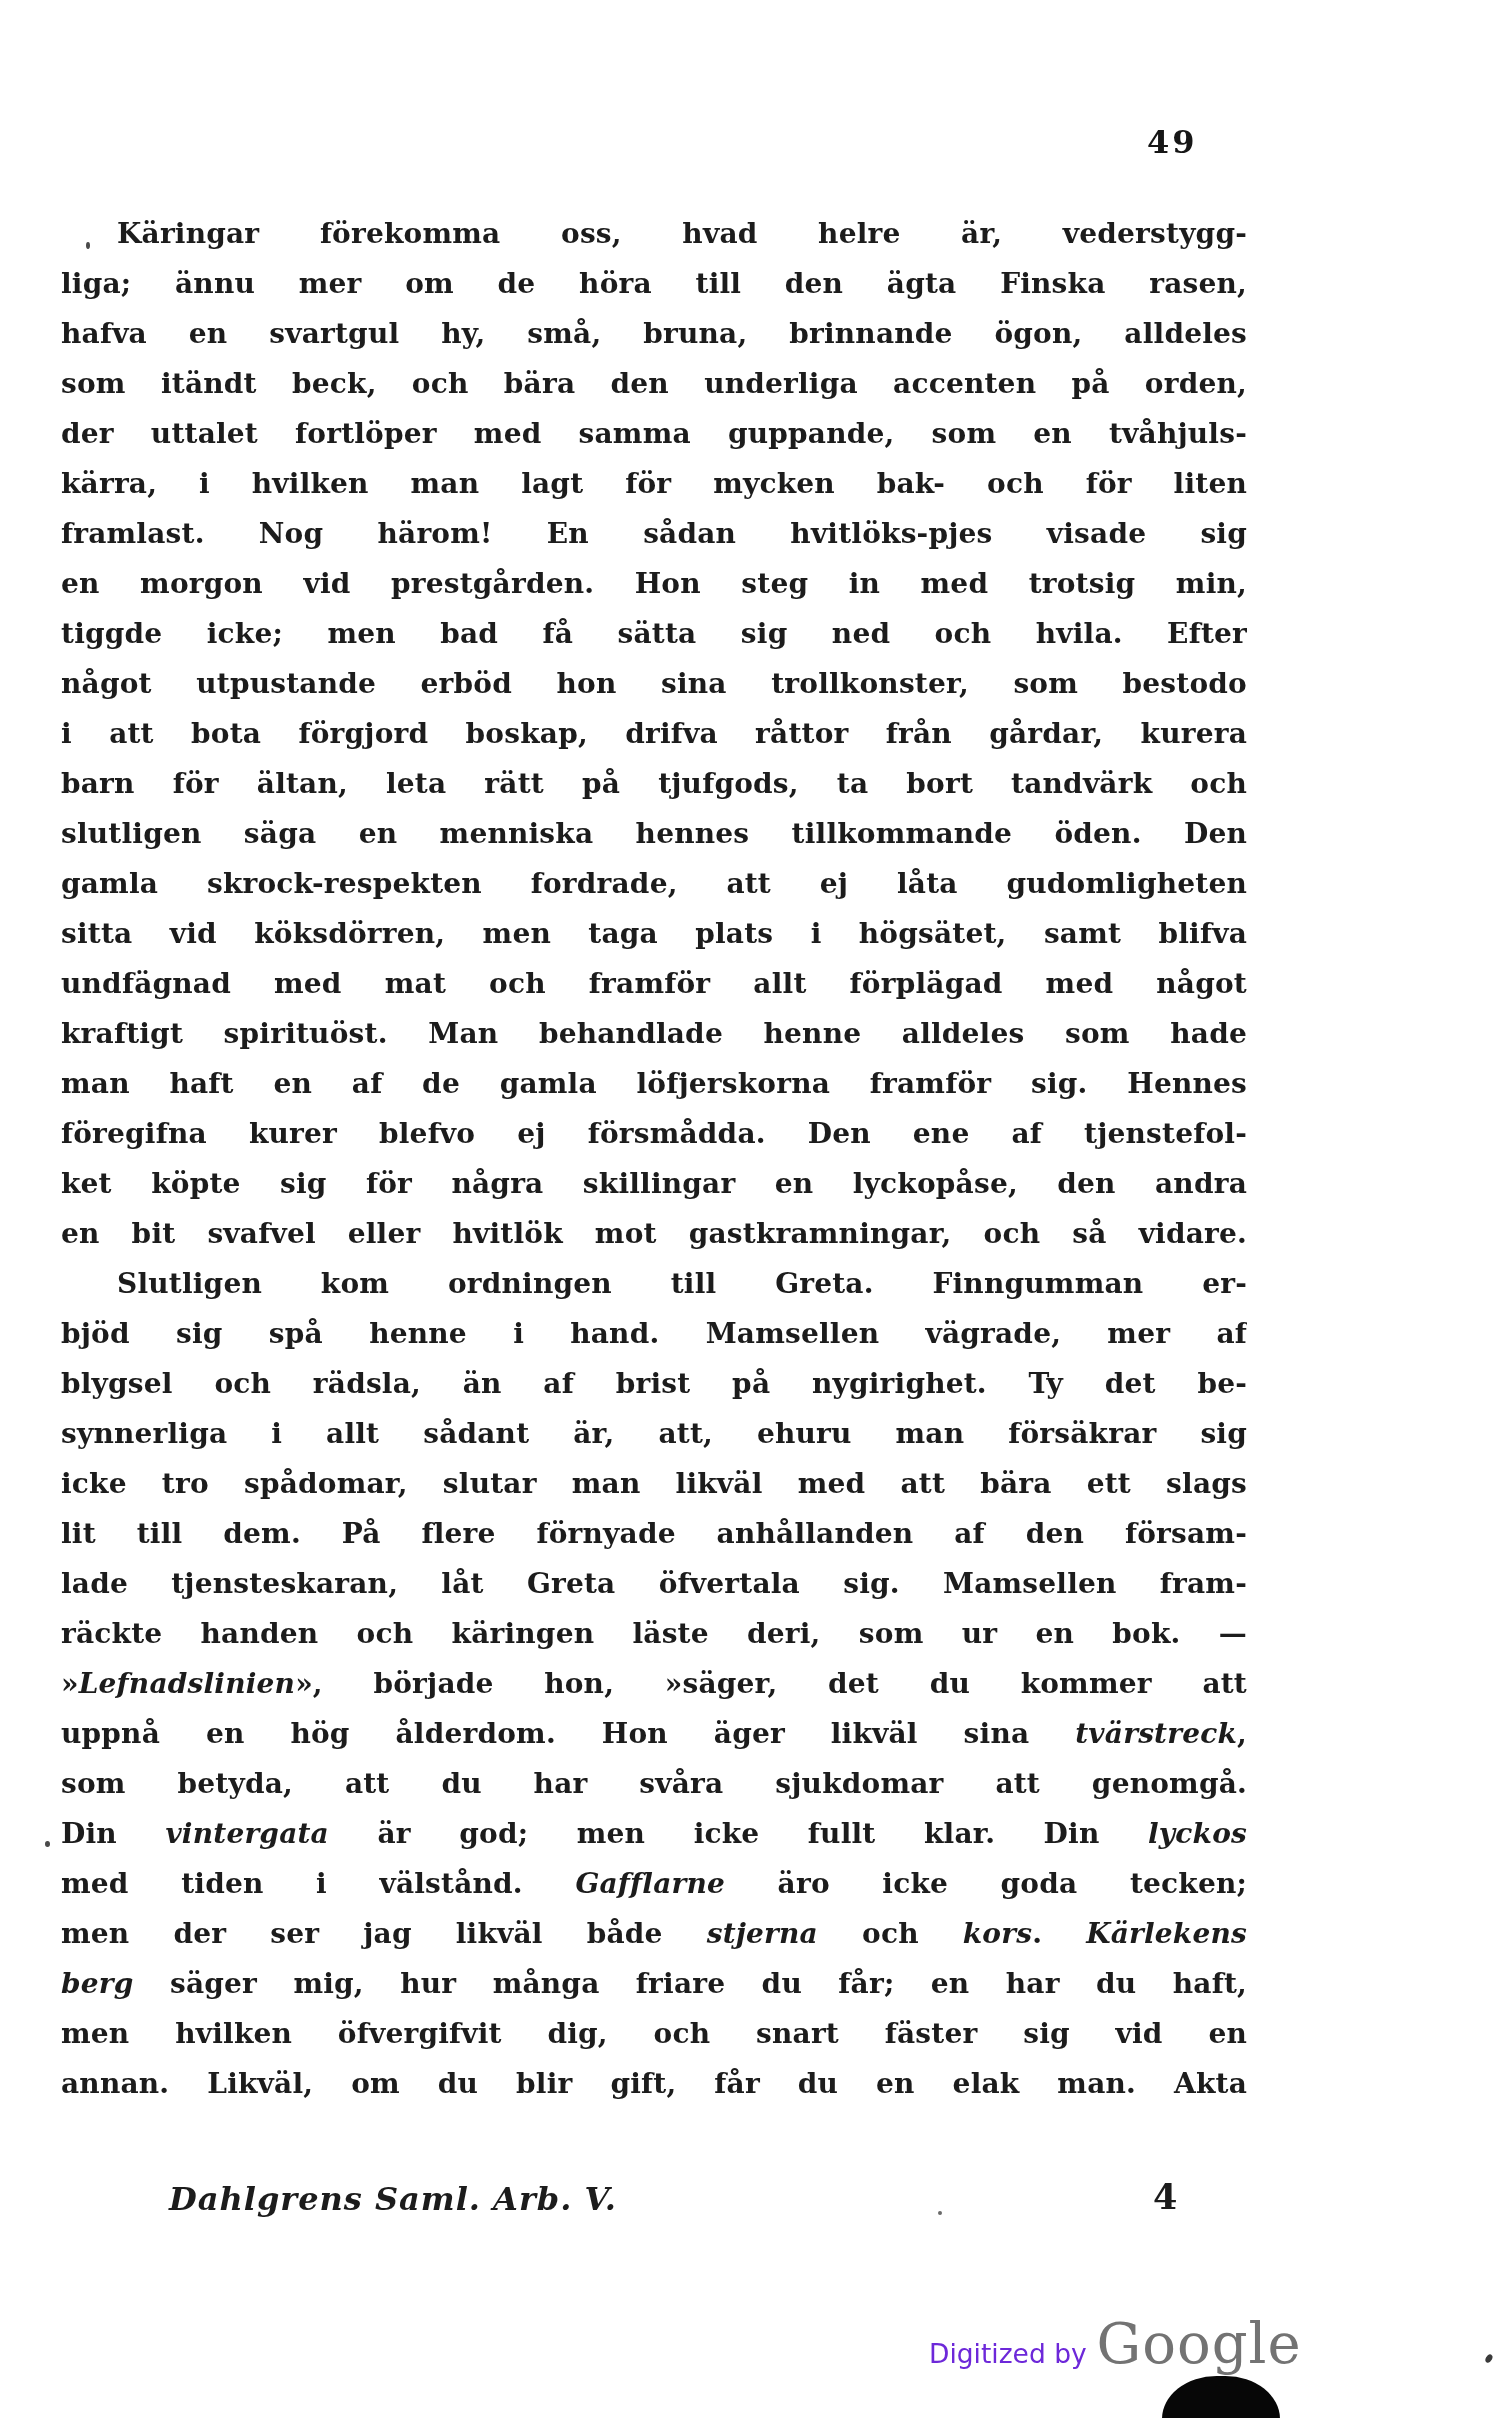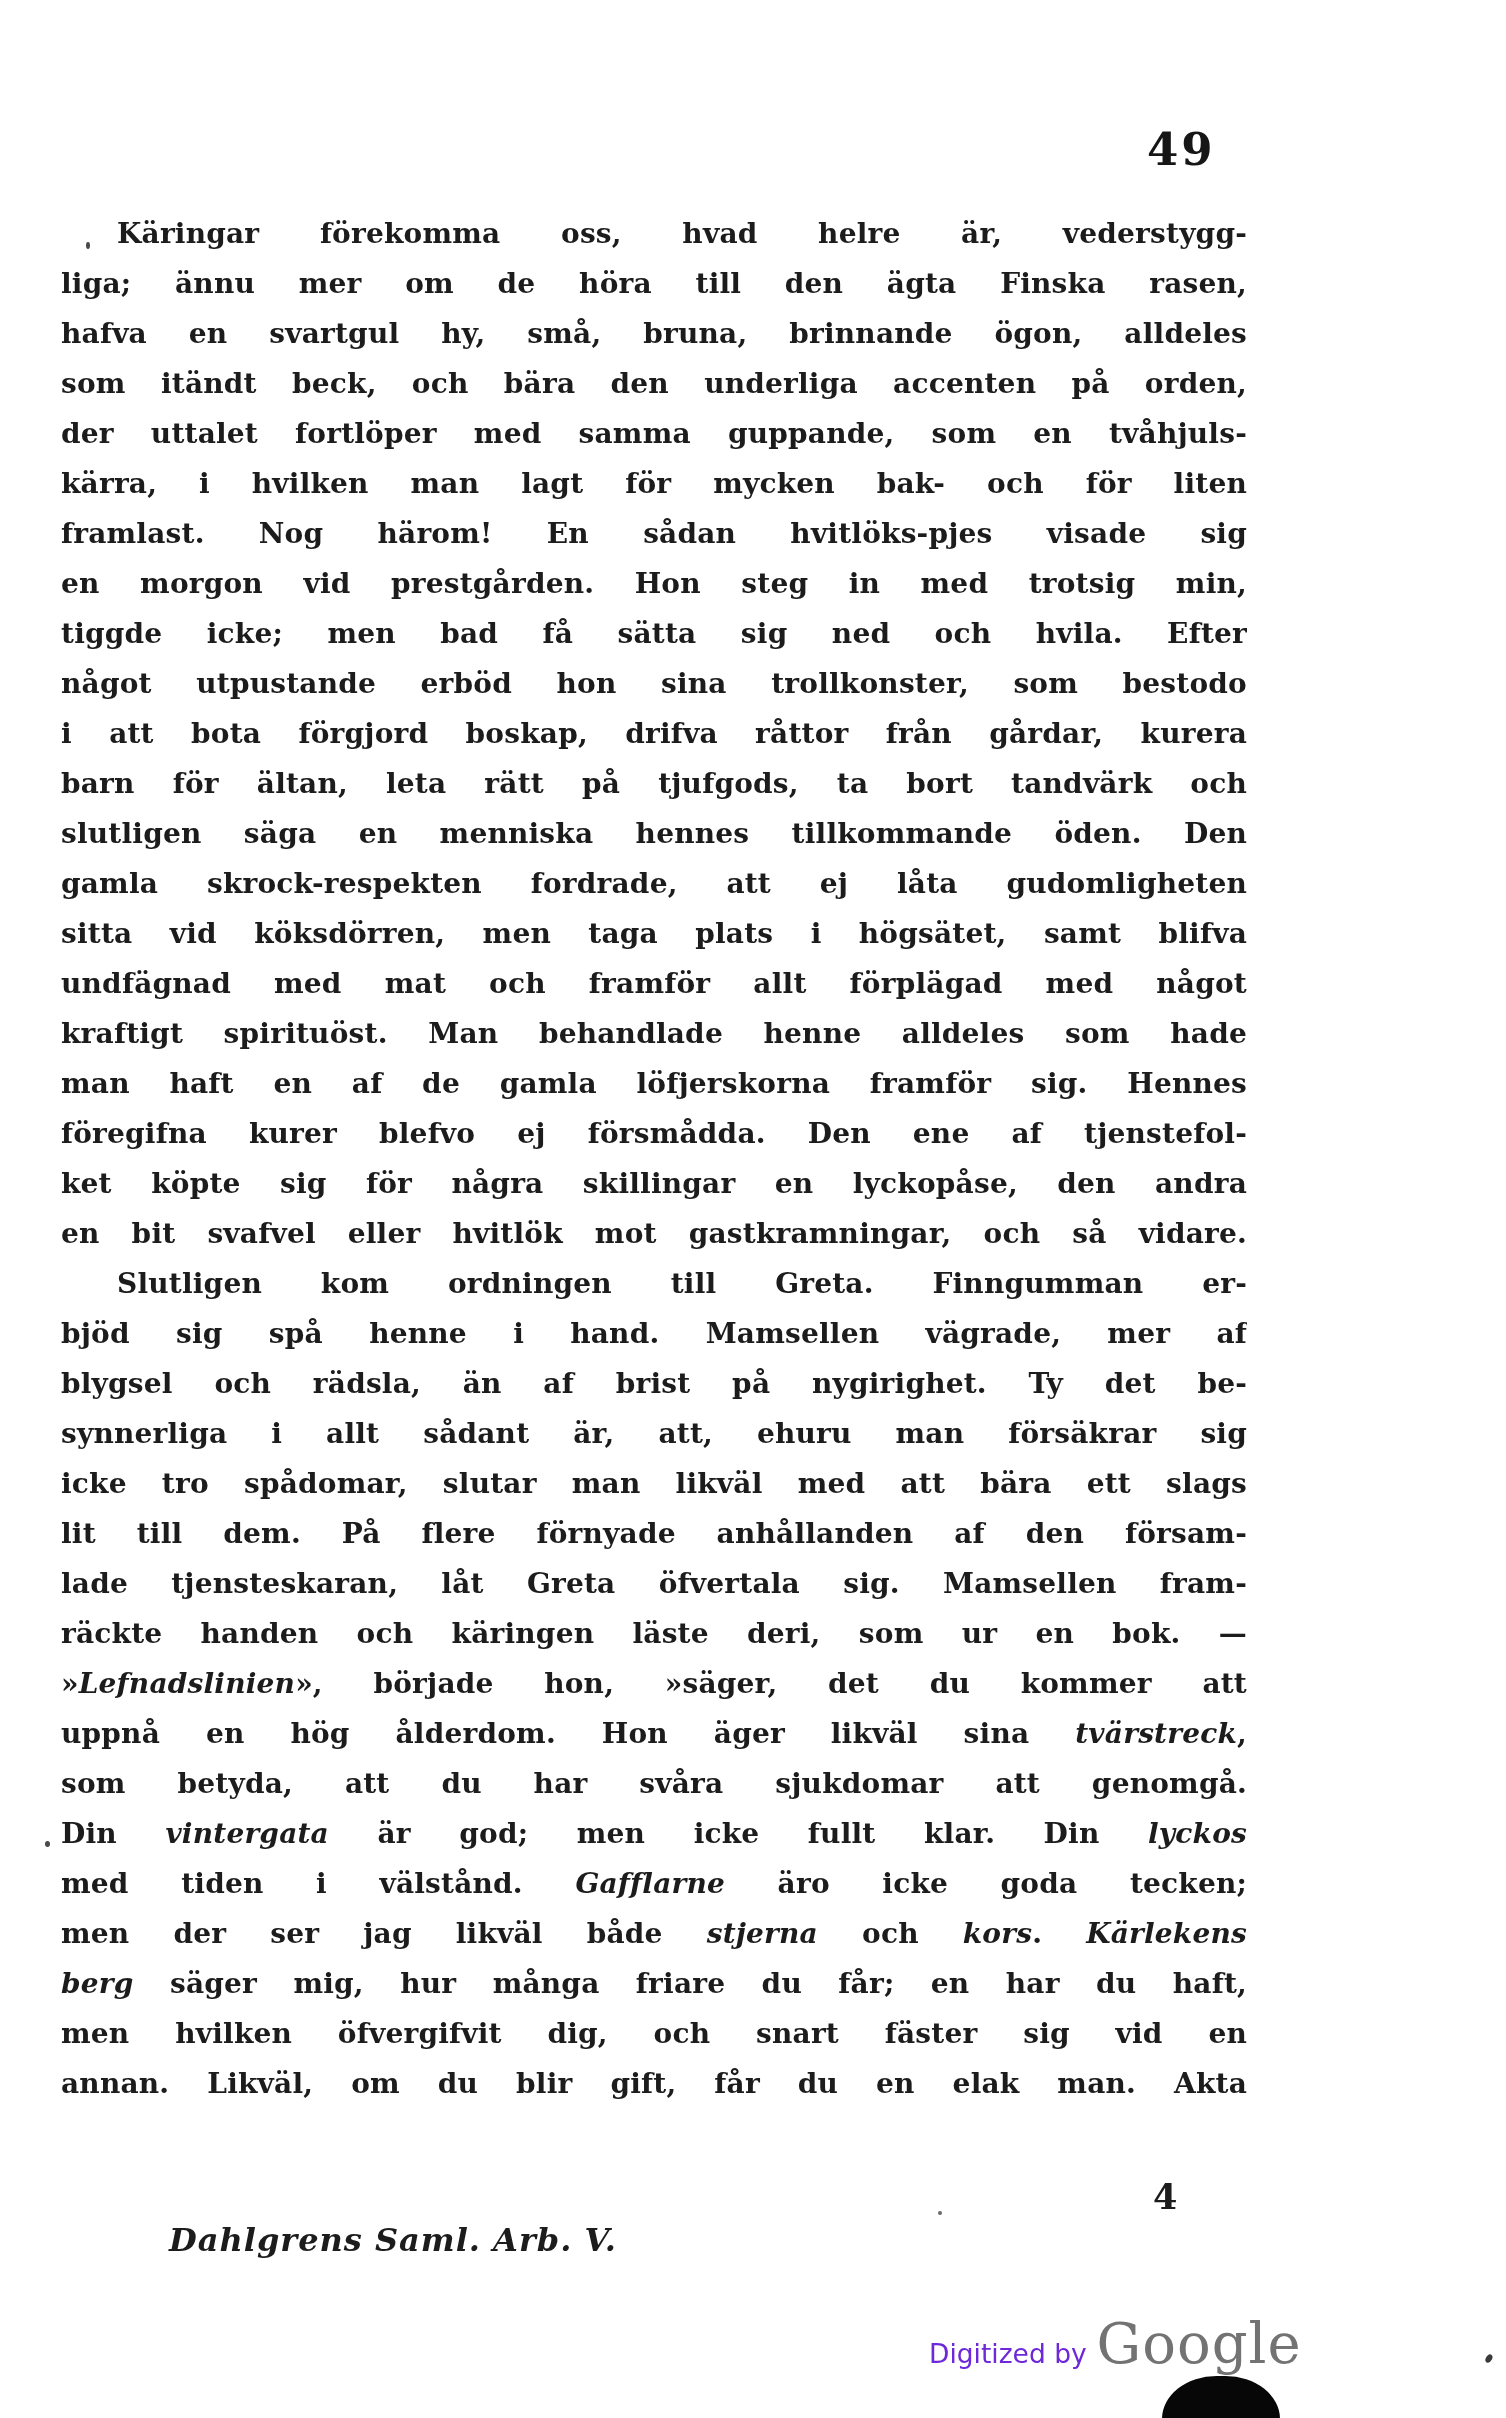--- a/index.html
+++ b/index.html
@@ -8,21 +8,21 @@
     background: #ffffff;
     position: relative;
     overflow: hidden;
     font-family: "DejaVu Serif", serif;
     color: #1c1c1c;
   }
   .page { position: absolute; inset: 0; background: #ffffff; }
 
   .page-number {
     position: absolute; left: 1147px; top: 123px;
-    font-size: 45px; font-weight: 700; letter-spacing: 2.9px;
+    font-size: 32px; font-weight: 700; letter-spacing: 2.9px;
     color: #161616;
   }
 
   .text-block {
     position: absolute; left: 61px; top: 209px; width: 1186px;
   }
   .line {
     height: 50px; line-height: 50px;
     font-size: 28px; font-weight: 700;
     text-align: justify; text-align-last: justify;
@@ -31,21 +31,21 @@
     letter-spacing: 0.2px;
   }
   
   .line::after { content: ""; display: inline-block; width: 100%; }
   .line.indent { text-indent: 56px; }
   .it { font-style: italic; }
 
   .footer-left {
     position: absolute; left: 169px; top: 2180px;
     font-size: 32px; font-weight: 700; font-style: italic;
-    letter-spacing: 1px; color: #1c1c1c; margin-top: 41px;
+    letter-spacing: 1px; color: #1c1c1c;
   }
   .footer-right {
     position: absolute; left: 1153px; top: 2176px;
     font-size: 35px; font-weight: 700; color: #1c1c1c;
   }
 
   .watermark {
     position: absolute; left: 929px; top: 2311px;
     display: flex; align-items: baseline; gap: 9.8px;
     user-select: none;

